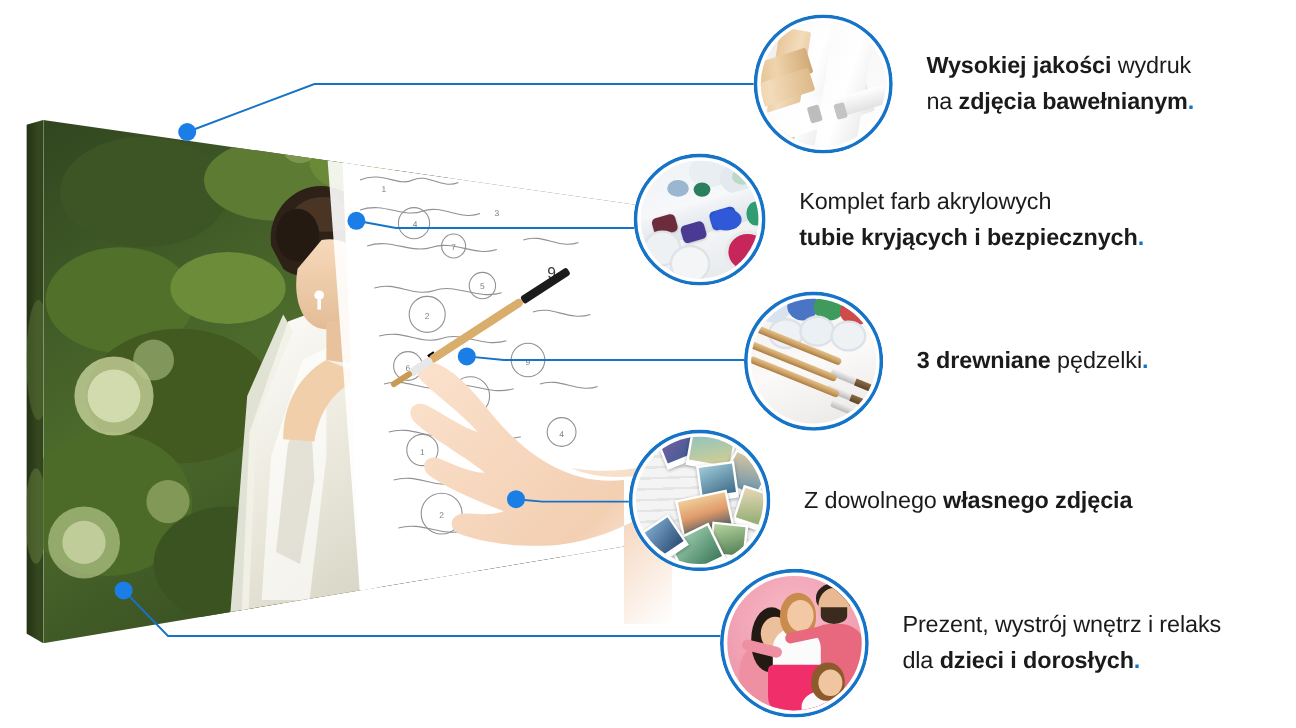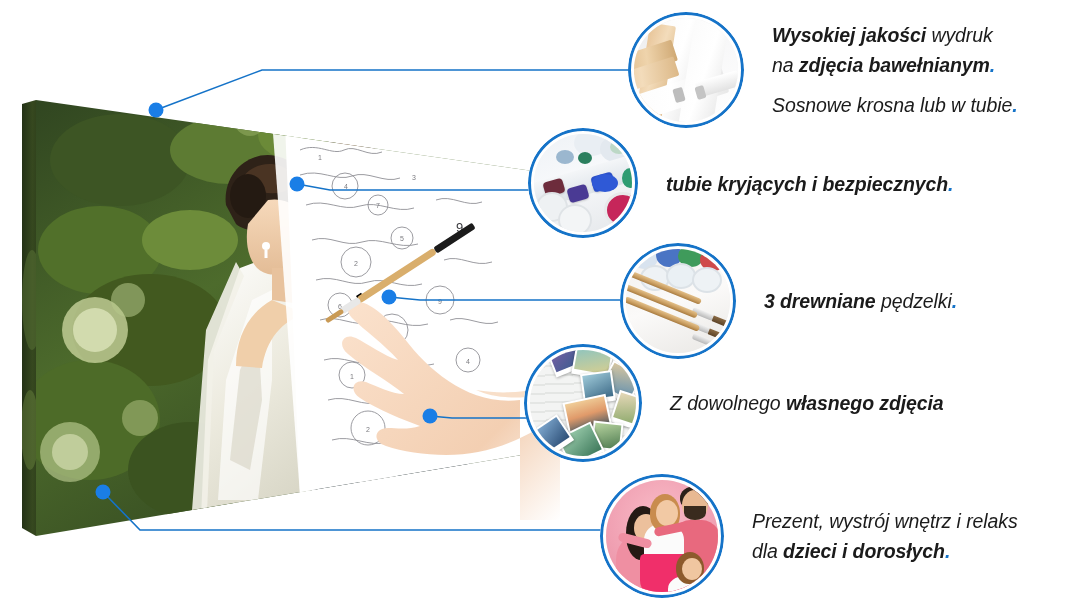--- a/index.html
+++ b/index.html
@@ -12,21 +12,21 @@
   }
   #stage{position:relative;width:1080px;height:607px;}
 
   
   #connectors{position:absolute;left:0;top:0;width:1080px;height:607px;z-index:3;pointer-events:none;}
 
   
   .canvas-wrap{position:absolute;left:0;top:0;width:560px;height:607px;z-index:2;}
 
   
-  .feature{position:absolute;display:flex;align-items:center;z-index:4;font-style:italic;}
+  .feature{position:absolute;display:flex;align-items:center;z-index:4;}
   .bubble{
     position:relative;
     border-radius:50%;
     background:#ffffff;
     box-sizing:border-box;
     flex:none;
     overflow:hidden;
   }
   .bubble .ring{
     position:absolute;left:0;top:0;right:0;bottom:0;
@@ -299,21 +299,20 @@
           <div class="bar" style="left:62px;top:58px;width:44px;height:16px;transform:rotate(-16deg);background:linear-gradient(180deg,#fff,#e2e2e2);"></div>
           <div class="bar" style="left:40px;top:70px;width:10px;height:14px;transform:rotate(-16deg);background:#bdbdbd;"></div>
           <div class="bar" style="left:62px;top:68px;width:9px;height:13px;transform:rotate(-16deg);background:#c4c4c4;"></div>
         </div>
       </div>
       <div class="ring"></div>
     </div>
     <div class="ftext">
       <div><span class="b">Wysokiej jakości</span><span> wydruk</span></div>
       <div class="l2"><span>na </span><span class="b">zdjęcia bawełnianym</span><span class="dot">.</span></div>
-      <div class="l3"><span>Sosnowe krosna lub w tubie</span><span class="dot">.</span></div>
     </div>
   </div>
 
   <div class="feature" style="left:528px;top:128px;">
     <div class="bubble" style="width:110px;height:110px;">
       <div class="inner">
         <div class="art-paints">
           <div class="potr" style="left:40px;top:-4px;width:34px;height:26px;background:#e9eef3;"></div>
           <div class="potr" style="left:66px;top:2px;width:32px;height:26px;background:#e3e9ef;"></div>
           <div class="bar" style="position:absolute;left:-6px;top:34px;width:118px;height:26px;transform:rotate(-16deg);background:linear-gradient(180deg,#f4f6f8,#dde3e9);border-radius:4px;"></div>
@@ -326,20 +325,21 @@
           <div class="potr" style="left:24px;top:70px;width:30px;height:28px;background:#f3f5f6;border:2px solid #dfe3e6;"></div>
           <div class="potr" style="left:76px;top:6px;width:18px;height:14px;background:#bcd8c6;"></div>
           <div class="potr" style="left:88px;top:34px;width:16px;height:20px;background:#2f9c72;"></div>
           <div class="potr" style="left:22px;top:16px;width:18px;height:14px;background:#9bb7cf;"></div>
           <div class="potr" style="left:44px;top:18px;width:14px;height:12px;background:#2b7f5e;"></div>
         </div>
       </div>
       <div class="ring"></div>
     </div>
     <div class="ftext">
+      <div><span>Komplet farb akrylowych</span></div>
       <div class="l2"><span class="b">tubie kryjących i bezpiecznych</span><span class="dot">.</span></div>
     </div>
   </div>
 
   <div class="feature" style="left:620px;top:243px;align-items:center;">
     <div class="bubble" style="width:116px;height:116px;">
       <div class="inner">
         <div class="art-brush">
           <div class="potr" style="position:absolute;left:6px;top:-2px;width:26px;height:22px;background:#d8e3ef;"></div>
           <div class="potr" style="position:absolute;left:30px;top:-6px;width:26px;height:24px;background:#4a74c4;"></div>
@@ -360,21 +360,21 @@
           <div class="brush-tip" style="left:86px;top:96px;width:18px;transform:rotate(22deg);"></div>
         </div>
       </div>
       <div class="ring"></div>
     </div>
     <div class="ftext">
       <div><span class="b">3 drewniane</span><span> pędzelki</span><span class="dot">.</span></div>
     </div>
   </div>
 
-  <div class="feature" style="left:524px;top:344px;">
+  <div class="feature" style="left:524px;top:358px;">
     <div class="bubble" style="width:118px;height:118px;">
       <div class="inner">
         <div class="art-photos">
           <div class="polaroid" style="left:20px;top:-6px;width:26px;height:22px;transform:rotate(-22deg);">
               <i style="background:linear-gradient(150deg,#7b5fa6,#3d5d8f);"></i>
             </div>
           <div class="polaroid" style="left:44px;top:-8px;width:34px;height:28px;transform:rotate(10deg);">
               <i style="background:linear-gradient(160deg,#7fc2c8,#d9cf8f);"></i>
             </div>
           <div class="polaroid" style="left:74px;top:16px;width:30px;height:26px;transform:rotate(28deg);">

